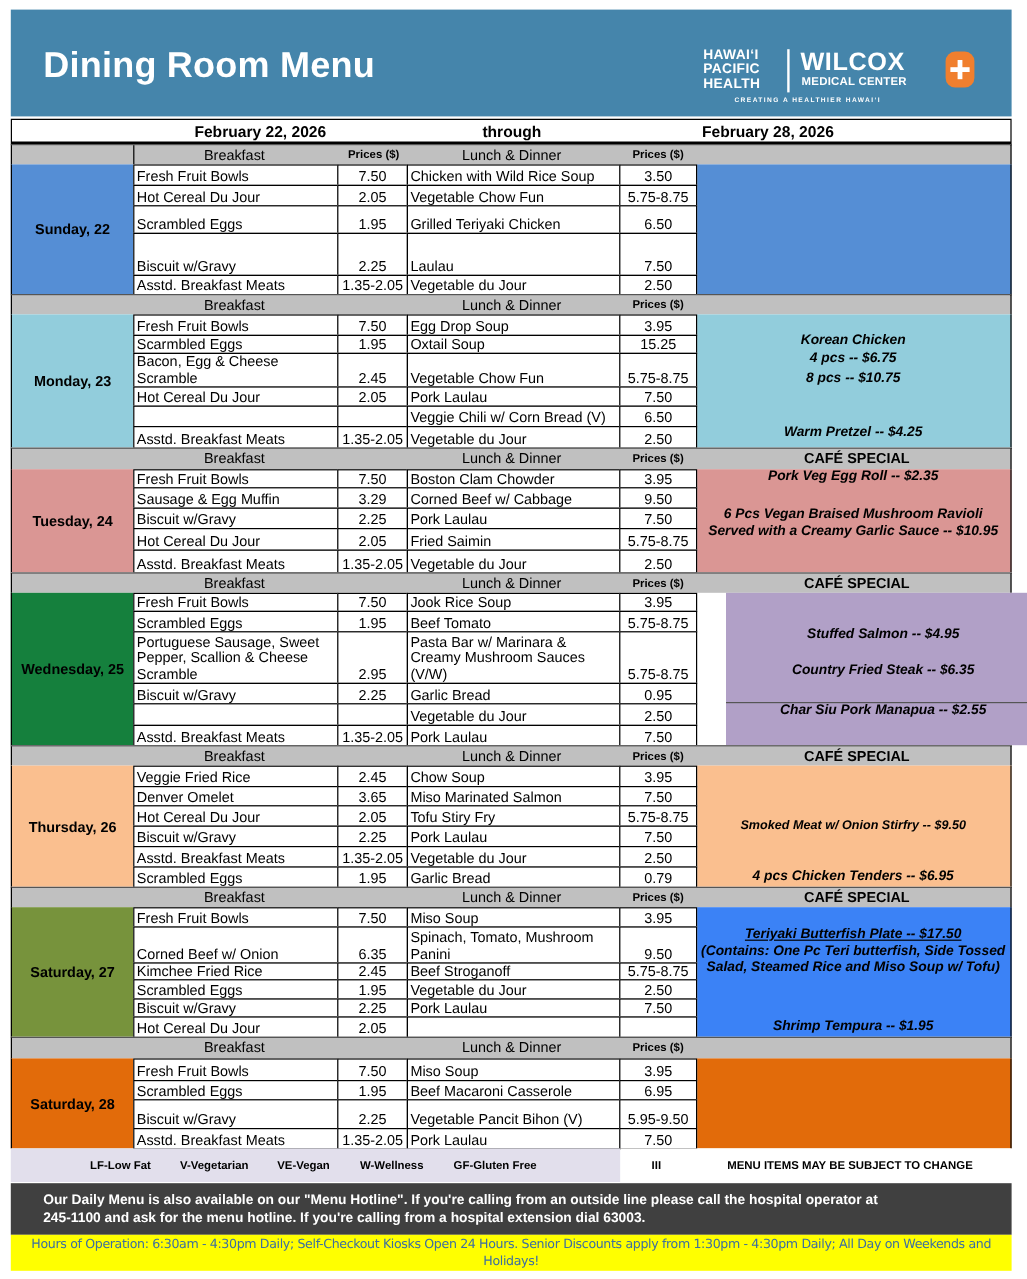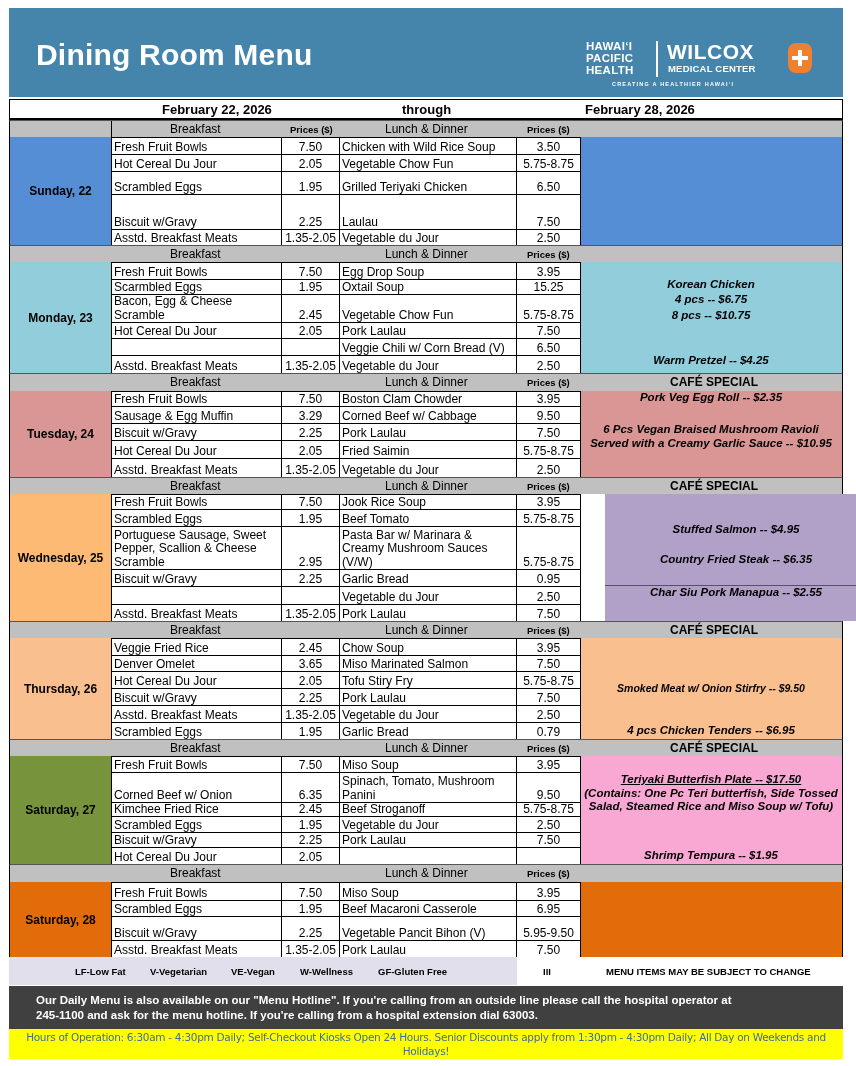--- a/index.html
+++ b/index.html
@@ -199,21 +199,21 @@
       <div class="abs cell c2 num" style="top: 458px; height: 20px;">1.35-2.05</div>
       <div class="abs cell c3" style="top: 458px; height: 20px;">Vegetable du Jour</div>
       <div class="abs cell c4 num" style="top: 458px; height: 20px;">2.50</div>
     </div>
     <div class="abs hdr" style="top: 477px; height: 17px;">
       <span class="bf">Breakfast</span>
       <span class="ld">Lunch &amp; Dinner</span>
       <span class="pr p2">Prices ($)</span>
       <span class="cs">CAFÉ SPECIAL</span>
     </div>
-    <div class="abs daycell" style="top: 494px; height: 127px; background: #fdba74;">Wednesday, 25</div>
+    <div class="abs daycell" style="top: 494px; height: 127px; background: #15803d;">Wednesday, 25</div>
     <div class="abs special" style="top: 494px; height: 127px; background: rgb(177, 160, 199); margin-left: 25px;">
       <div style="top: 29px;">Stuffed Salmon -- $4.95</div>
       <div style="top: 59px;">Country Fried Steak -- $6.35</div>
       <div style="top: 92px;">Char Siu Pork Manapua -- $2.55</div>
       <div style="top: 91px; height: 1px; background: rgb(85, 85, 85);"></div>
     </div>
     <div>
       <div class="abs cell c1" style="top: 494px; height: 16px;">Fresh Fruit Bowls</div>
       <div class="abs cell c2 num" style="top: 494px; height: 16px;">7.50</div>
       <div class="abs cell c3" style="top: 494px; height: 16px;">Jook Rice Soup</div>
@@ -300,21 +300,21 @@
       <div class="abs cell c3" style="top: 722px; height: 18px;">Garlic Bread</div>
       <div class="abs cell c4 num" style="top: 722px; height: 18px;">0.79</div>
     </div>
     <div class="abs hdr" style="top: 739px; height: 17px;">
       <span class="bf">Breakfast</span>
       <span class="ld">Lunch &amp; Dinner</span>
       <span class="pr p2">Prices ($)</span>
       <span class="cs">CAFÉ SPECIAL</span>
     </div>
     <div class="abs daycell" style="top: 756px; height: 108px; background: rgb(119, 147, 60);">Saturday, 27</div>
-    <div class="abs special" style="top: 756px; height: 108px; background: #f9a8d4;">
+    <div class="abs special" style="top: 756px; height: 108px; background: #3b82f6;">
       <div style="top: 17px; text-decoration: underline;">Teriyaki Butterfish Plate -- $17.50</div>
       <div style="top: 31px;">(Contains: One Pc Teri butterfish, Side Tossed</div>
       <div style="top: 44px;">Salad, Steamed Rice and Miso Soup w/ Tofu)</div>
       <div style="top: 93px;">Shrimp Tempura -- $1.95</div>
     </div>
     <div>
       <div class="abs cell c1" style="top: 756px; height: 17px;">Fresh Fruit Bowls</div>
       <div class="abs cell c2 num" style="top: 756px; height: 17px;">7.50</div>
       <div class="abs cell c3" style="top: 756px; height: 17px;">Miso Soup</div>
       <div class="abs cell c4 num" style="top: 756px; height: 17px;">3.95</div>

